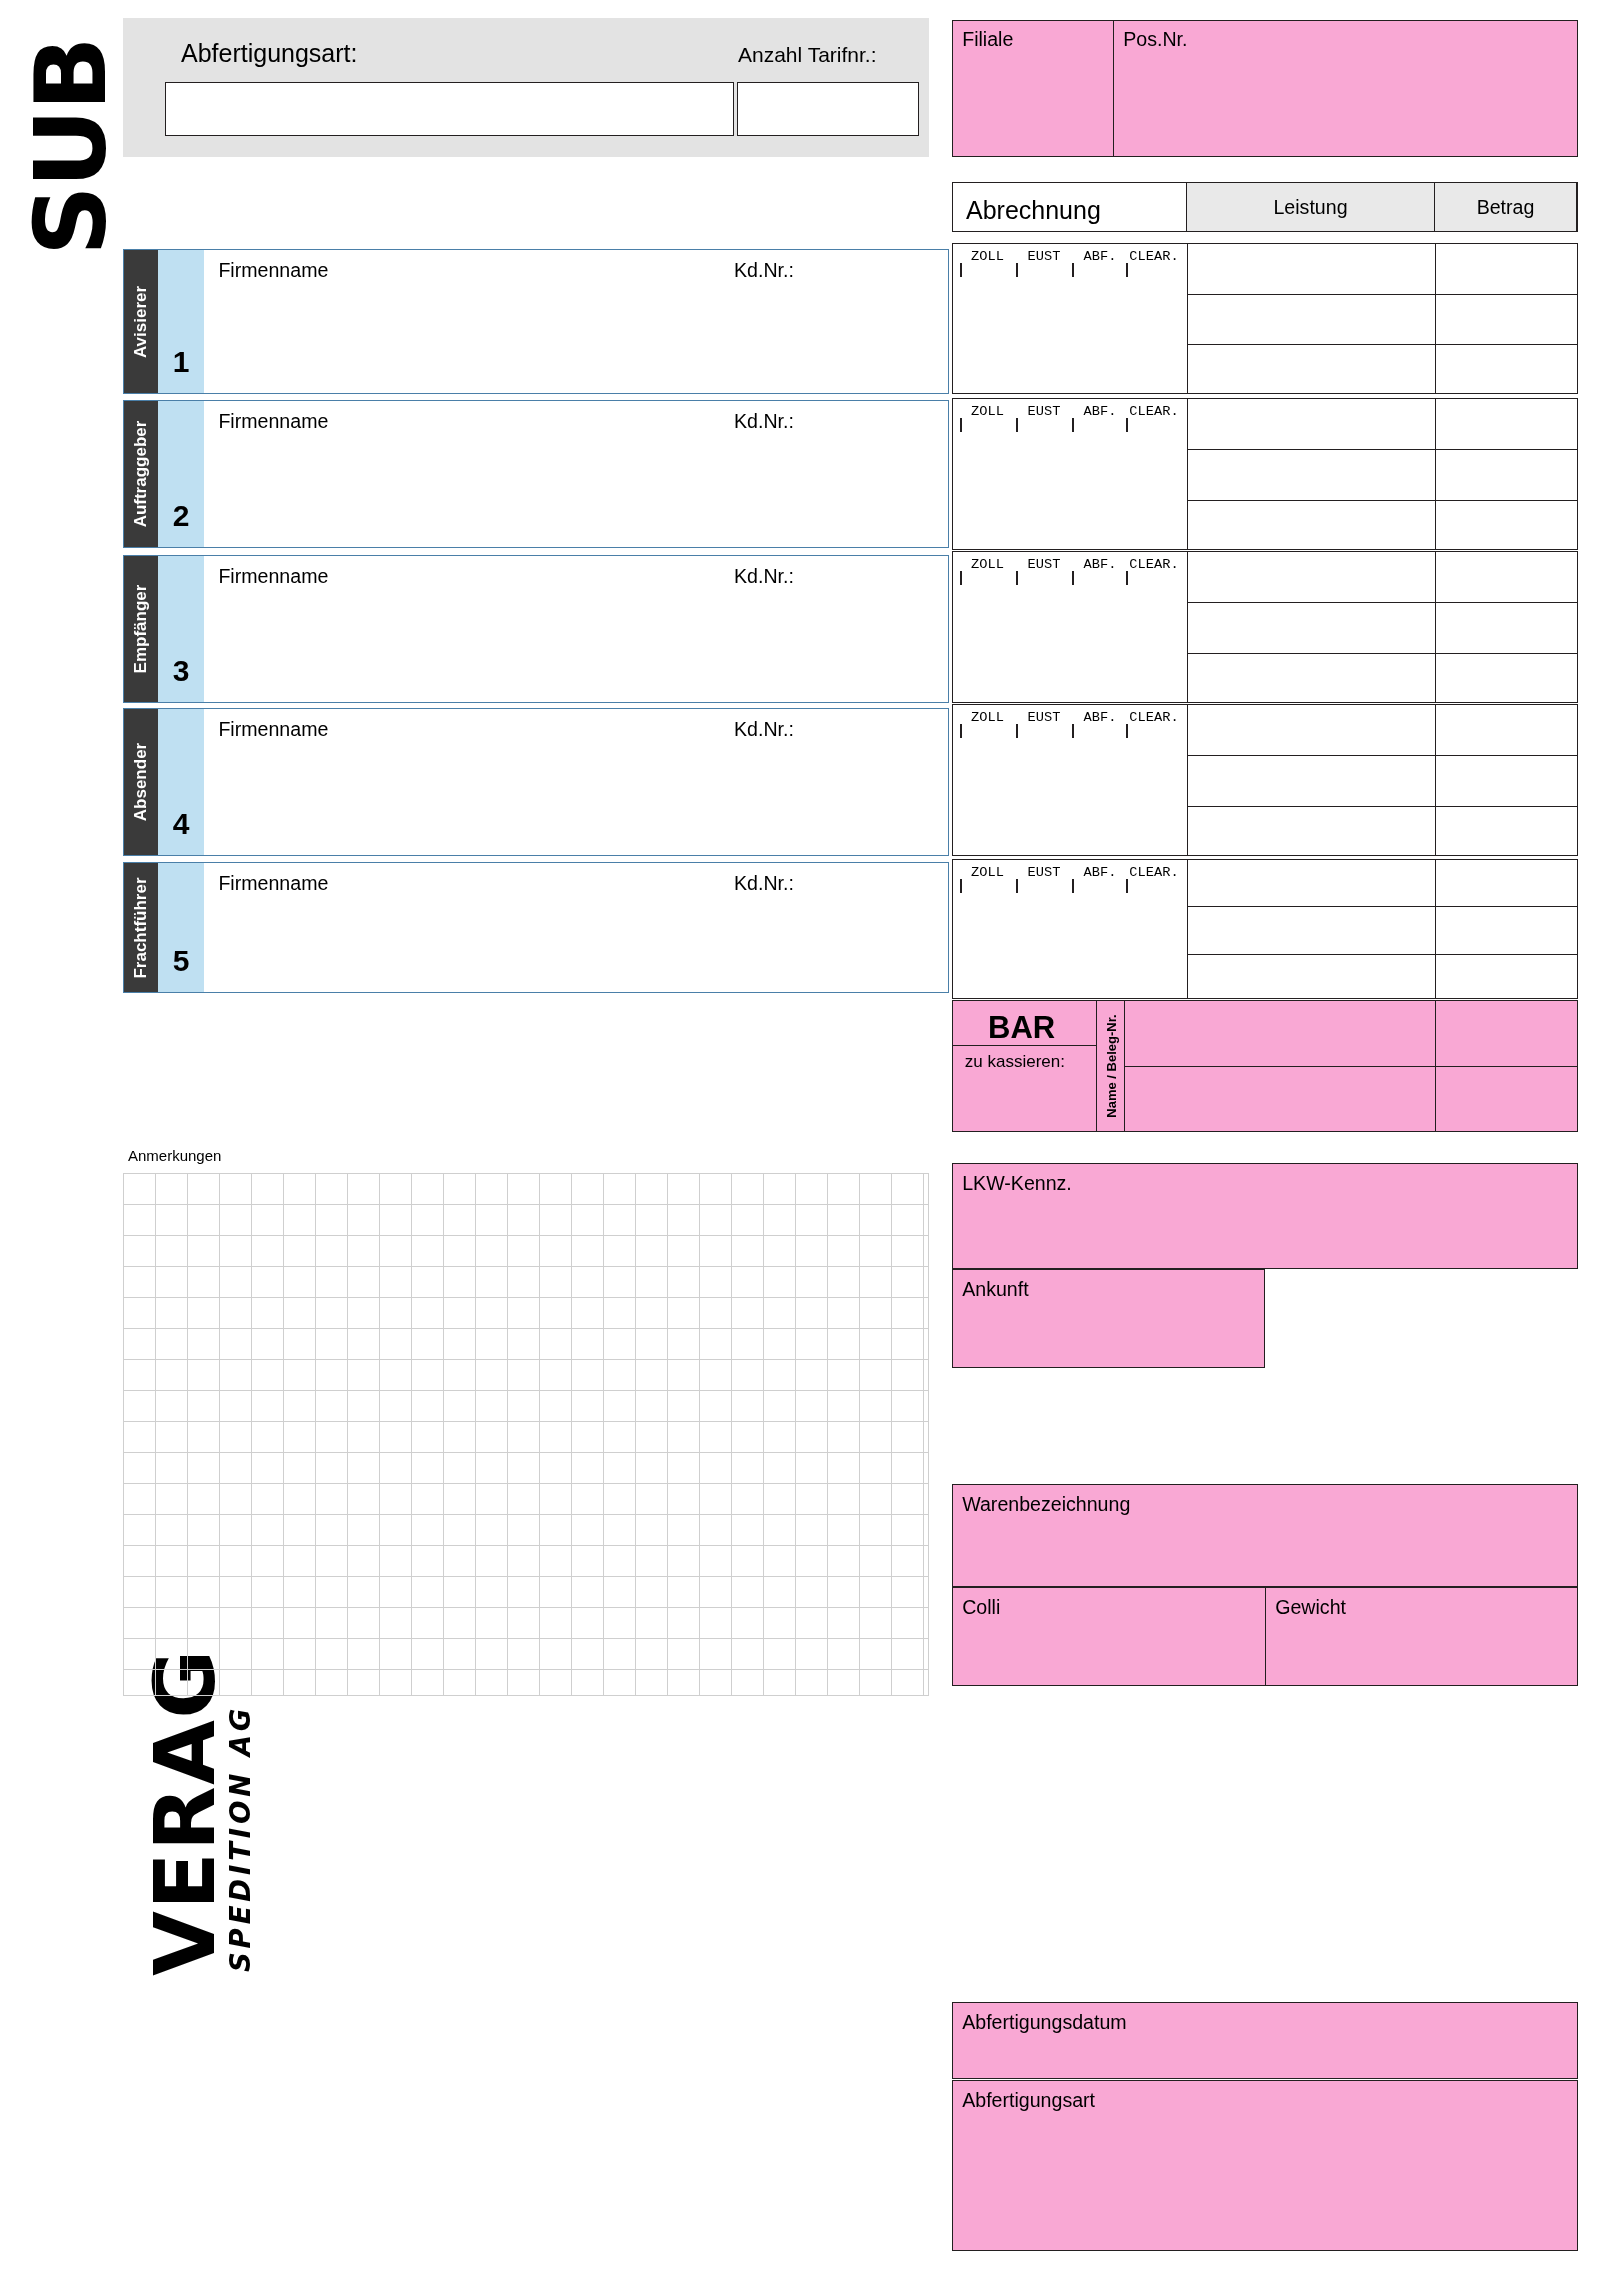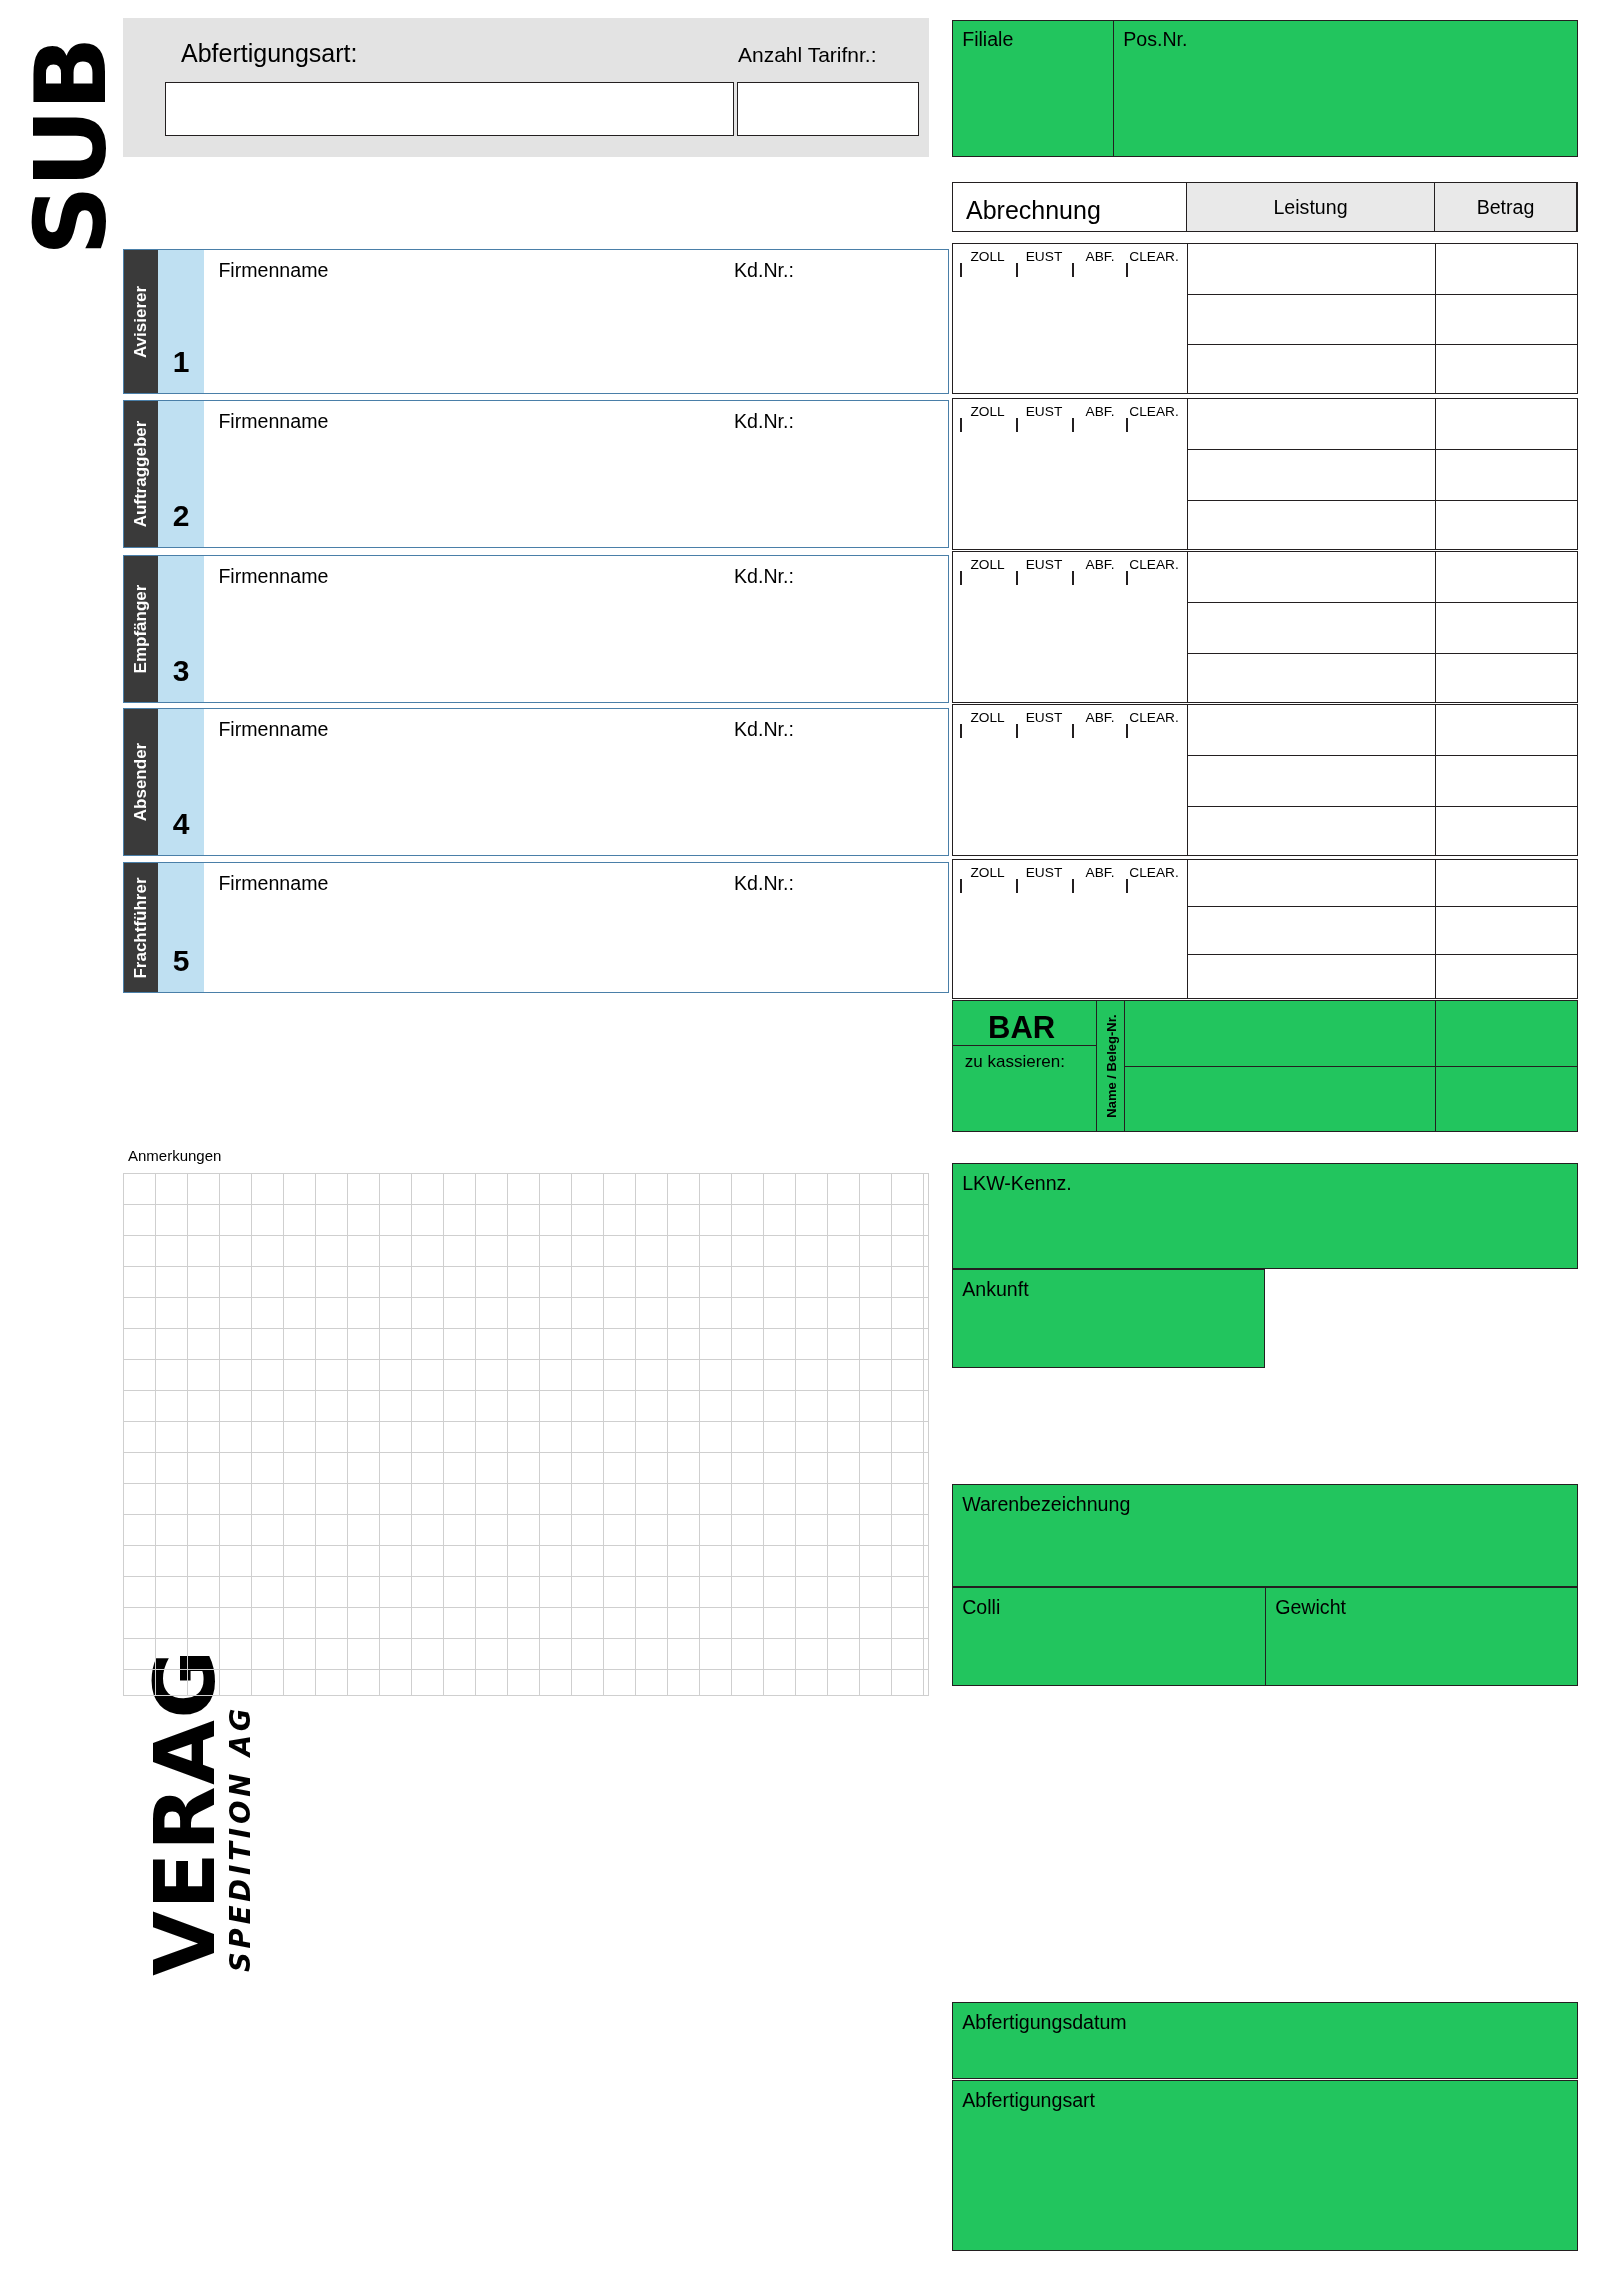--- a/index.html
+++ b/index.html
@@ -14,21 +14,21 @@
   .page {
     position: relative;
     width: 1623px;
     height: 2295px;
     background: #fff;
     overflow: hidden;
   }
 
   
   .abs { position: absolute; box-sizing: border-box; }
-  .bx  { border: 1.3px solid #231f20; background: #22c55e; padding-left: 35px; }
+  .bx  { border: 1.3px solid #231f20; background: #f9a8d4; padding-left: 35px; }
   .lbl { font-size: 19.6px; line-height: 1; }
 
   
   #sub-logo {
     left: 14.4px; top: 6.5px;
     width: 98px; height: 249px;
     font-size: 98px;
     font-weight: bold;
     letter-spacing: -2.6px;
     color: #000;
@@ -151,21 +151,21 @@
     left: 50%; bottom: 14.4px;
     transform: translateX(-50%);
     font-size: 30px;
     font-weight: bold;
   }
   .party-body { position: absolute; left: 80px; top: 0; right: 0; bottom: 0; background: #fff; }
   .party-firmenname { position: absolute; left: 14.4px; top: 9.2px; font-size: 19.6px; }
   .party-kdnr { position: absolute; left: 530px; top: 9.2px; font-size: 19.6px; }
 
   
-  .abr-block { border: 1.3px solid #231f20; background: #fff; }
+  .abr-block { border: 1.3px solid #231f20; background: #fff; font-family: Liberation Mono, monospace; }
   .chk-col { position: absolute; top: 0; left: 0; width: 234px; height: 100%; }
   .chk-item { position: absolute; top: 5.2px; }
   .chk-item .cl { font-size: 13.7px; display: block; text-align: center; }
   .chk-item .cb {
     margin: 3.9px auto 0;
     width: 31px; height: 31px;
     border: 1.3px solid #231f20;
     background: #fff;
   }
   .abr-vline { position: absolute; top: 0; bottom: 0; width: 0; border-left: 1.3px solid #231f20; }

